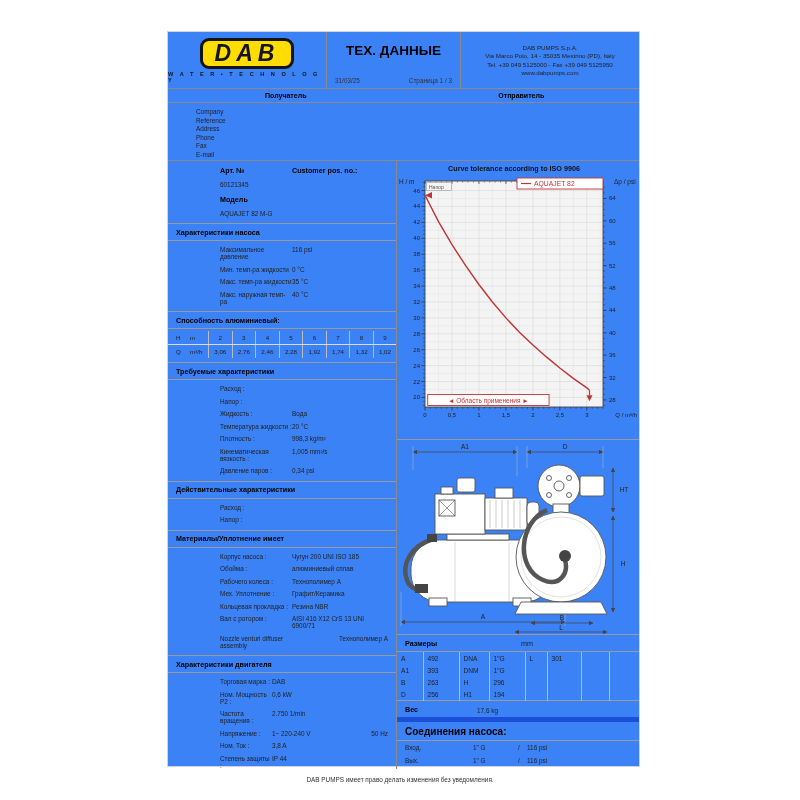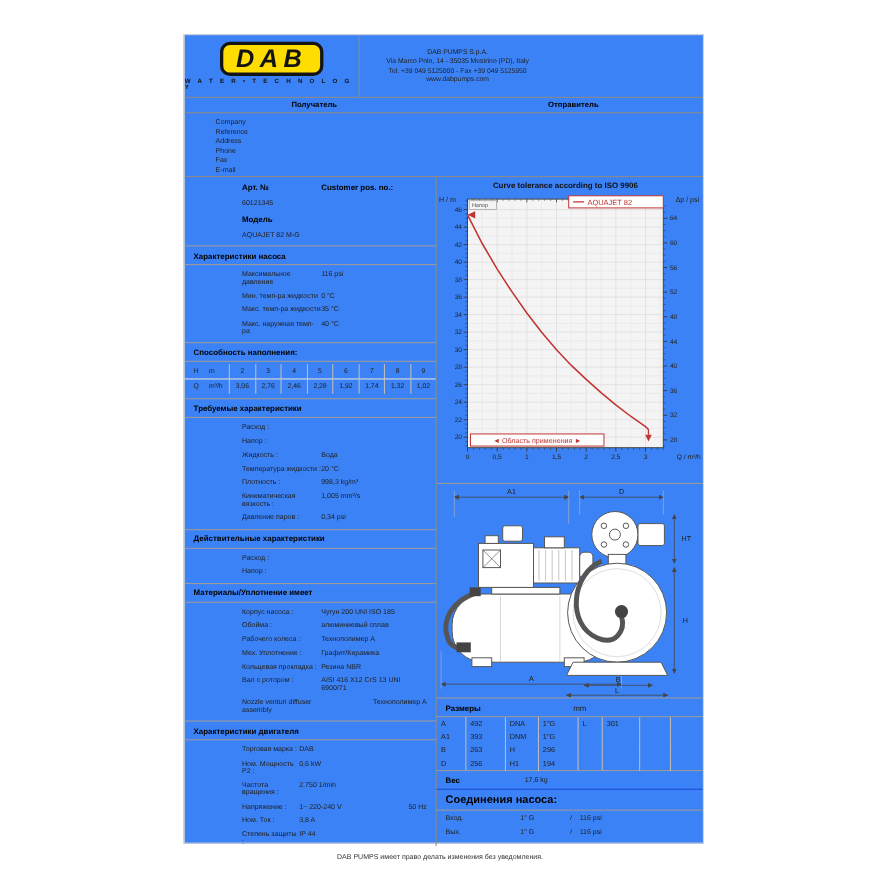--- a/index.html
+++ b/index.html
@@ -40,41 +40,48 @@
   .fill-t tr.hr td{border-bottom:1px solid #ddd;}
   
   .chart-wrap{height:278px;}
   .draw-wrap{height:194px;border-top:1px solid #9a9a9a;}
   .dims-h{display:flex;border-top:1px solid #9a9a9a;border-bottom:1px solid #9a9a9a;font-weight:bold;
     font-size:7.2px;color:#000;padding:3.5px 8px;}
   .dims-h .unit{font-weight:normal;margin-left:84px;color:#222;}
   .dims-t{width:100%;border-collapse:collapse;border-bottom:1px solid #9a9a9a;}
   .dims-t td{font-size:6.6px;color:#222;padding:2.5px 4px;border-right:1px solid #bbb;}
   .dims-t td:last-child{border-right:none;}
-  .wrow{display:flex;padding:3.5px 8px;border-bottom:1px solid #1d4ed8;align-items:center;}
+  .wrow{display:flex;padding:3.5px 8px;border-bottom:5px solid #1d4ed8;align-items:flex-end;}
   .wrow .w-lab{font-weight:bold;font-size:7.2px;color:#000;width:72px;}
   .wrow .w-val{font-size:6.4px;}
   .conn-h{font-weight:bold;font-size:10px;color:#000;padding:3.5px 8px;border-bottom:1px solid #9a9a9a;}
   .conn-row{display:flex;padding:3px 8px;font-size:6.4px;color:#222;}
   .conn-row .c1{width:68px;}
   .conn-row .c2{width:38px;}
   .conn-row .c3{width:16px;text-align:center;}
   .footer{position:absolute;left:0;right:0;top:776px;text-align:center;font-size:6.4px;color:#333;}
   svg text{font-family:"Liberation Sans",sans-serif;}
 </style>
 </head>
 <body>
 
 <div class="sheet">
 
   <div class="hdr">
     <div class="hdr-logo">
       <div class="logo-box">DAB</div>
       <div class="logo-sub">W A T E R • T E C H N O L O G Y</div>
     </div>
+    <div class="hdr-title">
+      <div class="t">ТЕХ. ДАННЫЕ</div>
+      <div class="hdr-meta">
+        <span>31/03/25</span>
+        <span>Страница 1 / 3</span>
+      </div>
+    </div>
     <div class="hdr-addr">
       <span>DAB PUMPS S.p.A.</span>
       <span>Via Marco Polo, 14 - 35035 Mestrino (PD), Italy</span>
       <span>Tel. +39 049 5125000 - Fax +39 049 5125950</span>
       <span>www.dabpumps.com</span>
     </div>
   </div>
 
   <div class="parties">
     <div>Получатель</div>
@@ -118,21 +125,21 @@
         </div>
       <div class="lrow">
           <span class="lab">Макс. темп-ра жидкости</span>
           <span class="val">35 °C</span>
         </div>
       <div class="lrow">
           <span class="lab">Макс. наружная темп-ра</span>
           <span class="val">40 °C</span>
         </div>
 
-      <div class="sec-h">Способность наполнения:</div>
+      <div class="sec-h">Способность алюминиевый:</div>
       <table class="fill-t">
         <tbody>
             <tr class="hr">
           <td class="nb">H</td>
           <td class="u">m</td>
           <td>2</td>
           <td>3</td>
           <td>4</td>
           <td>5</td>
           <td>6</td>

